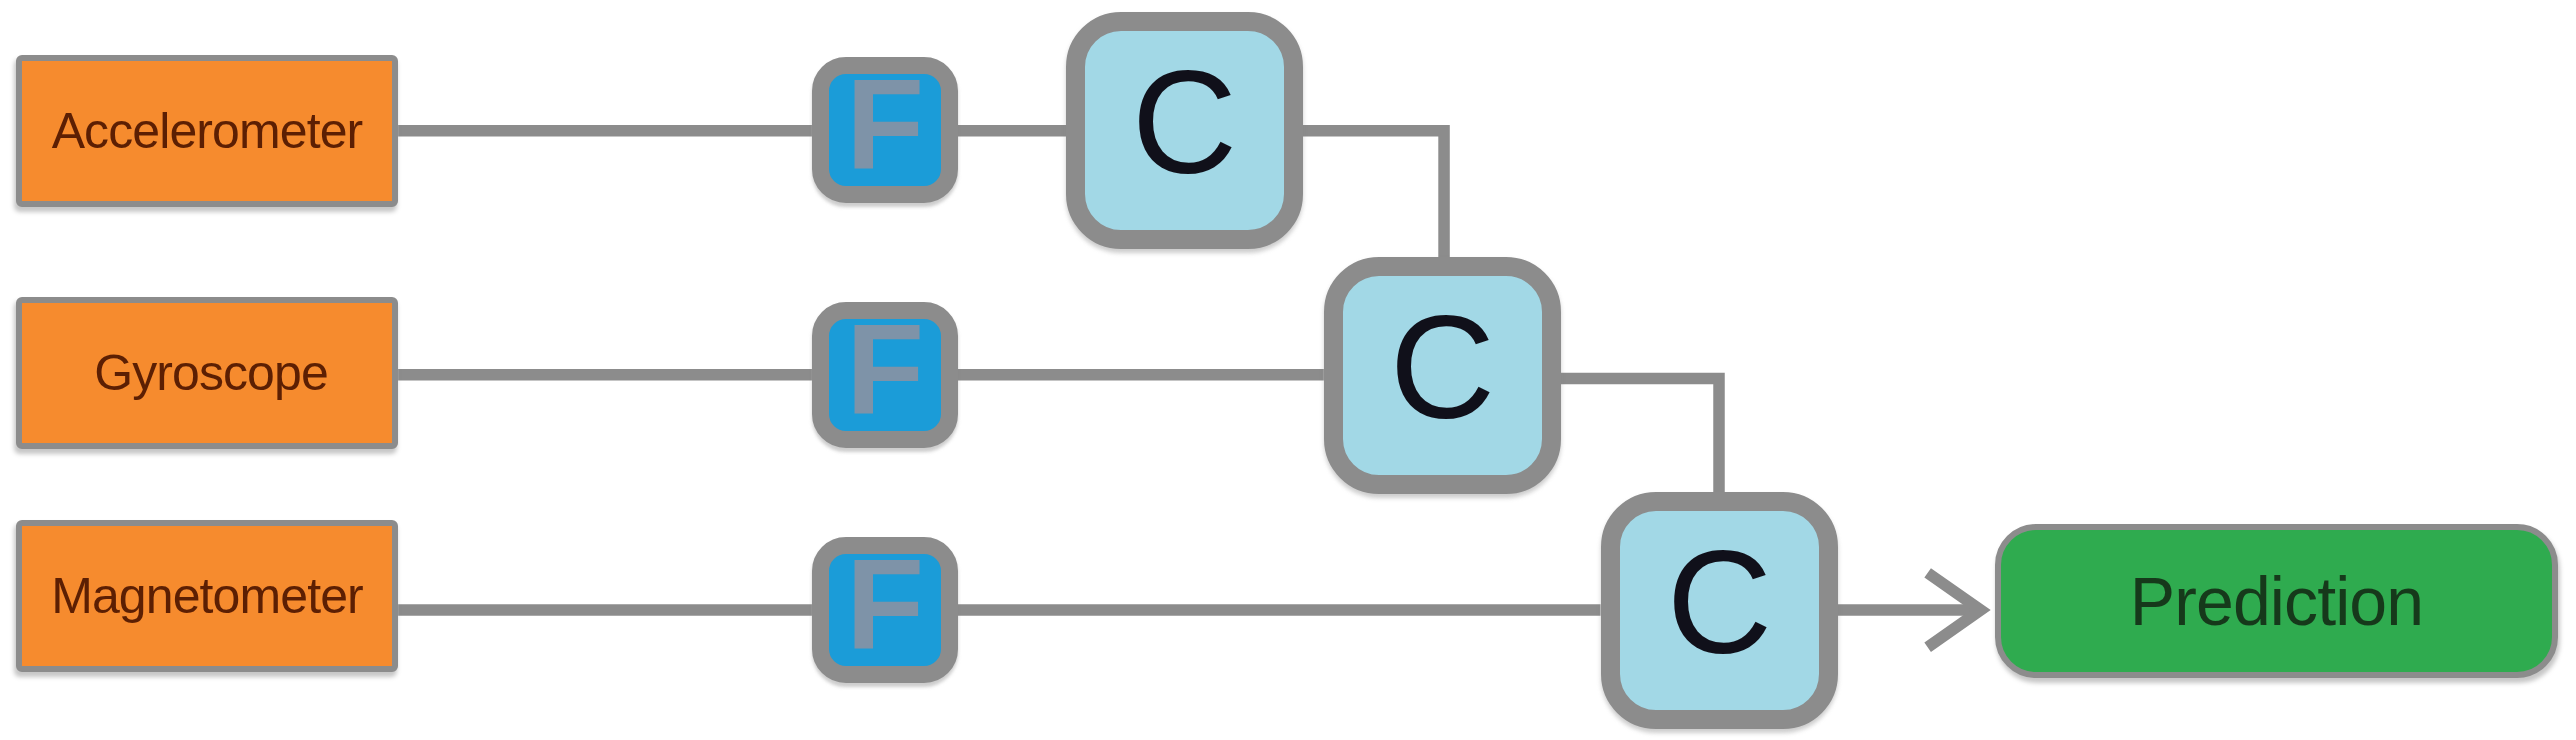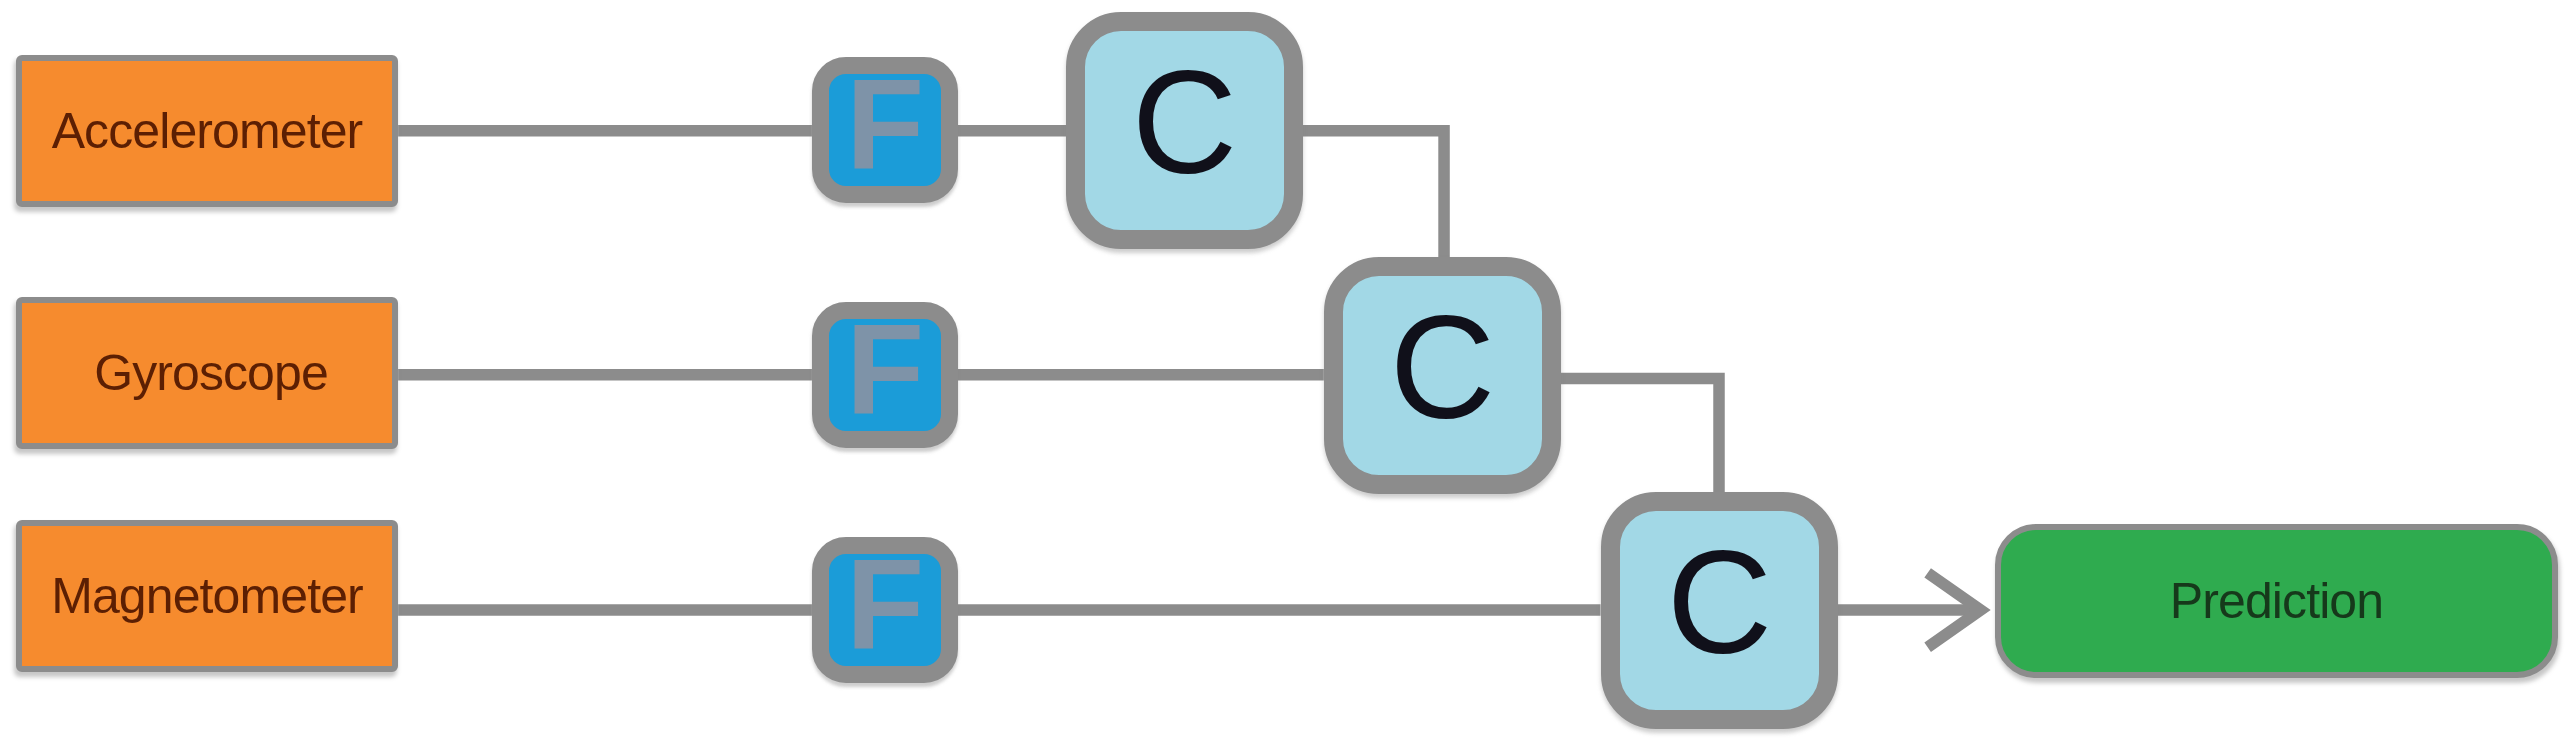--- a/index.html
+++ b/index.html
@@ -82,21 +82,21 @@
   .cblock-3 { left: 1601px; top: 492px; }
   .output-box {
     left: 1995px;
     top: 524px;
     width: 563px;
     height: 154px;
     background: var(--output-fill, #2FAB4F);
     border: 6.2px solid var(--border, #8C8C8C);
     border-radius: 41px;
     color: var(--output-text, #16391B);
-    font-size: 50px;
+    font-size: 68px;
     letter-spacing: -0.9px;
     box-shadow: 1.8px 4.4px 4.4px rgba(130,130,130,0.45);
   }
 </style>
 </head>
 <body>
 
 <div class="canvas">
 
   <svg class="wires" viewBox="0 0 2913 837" xmlns="http://www.w3.org/2000/svg">

